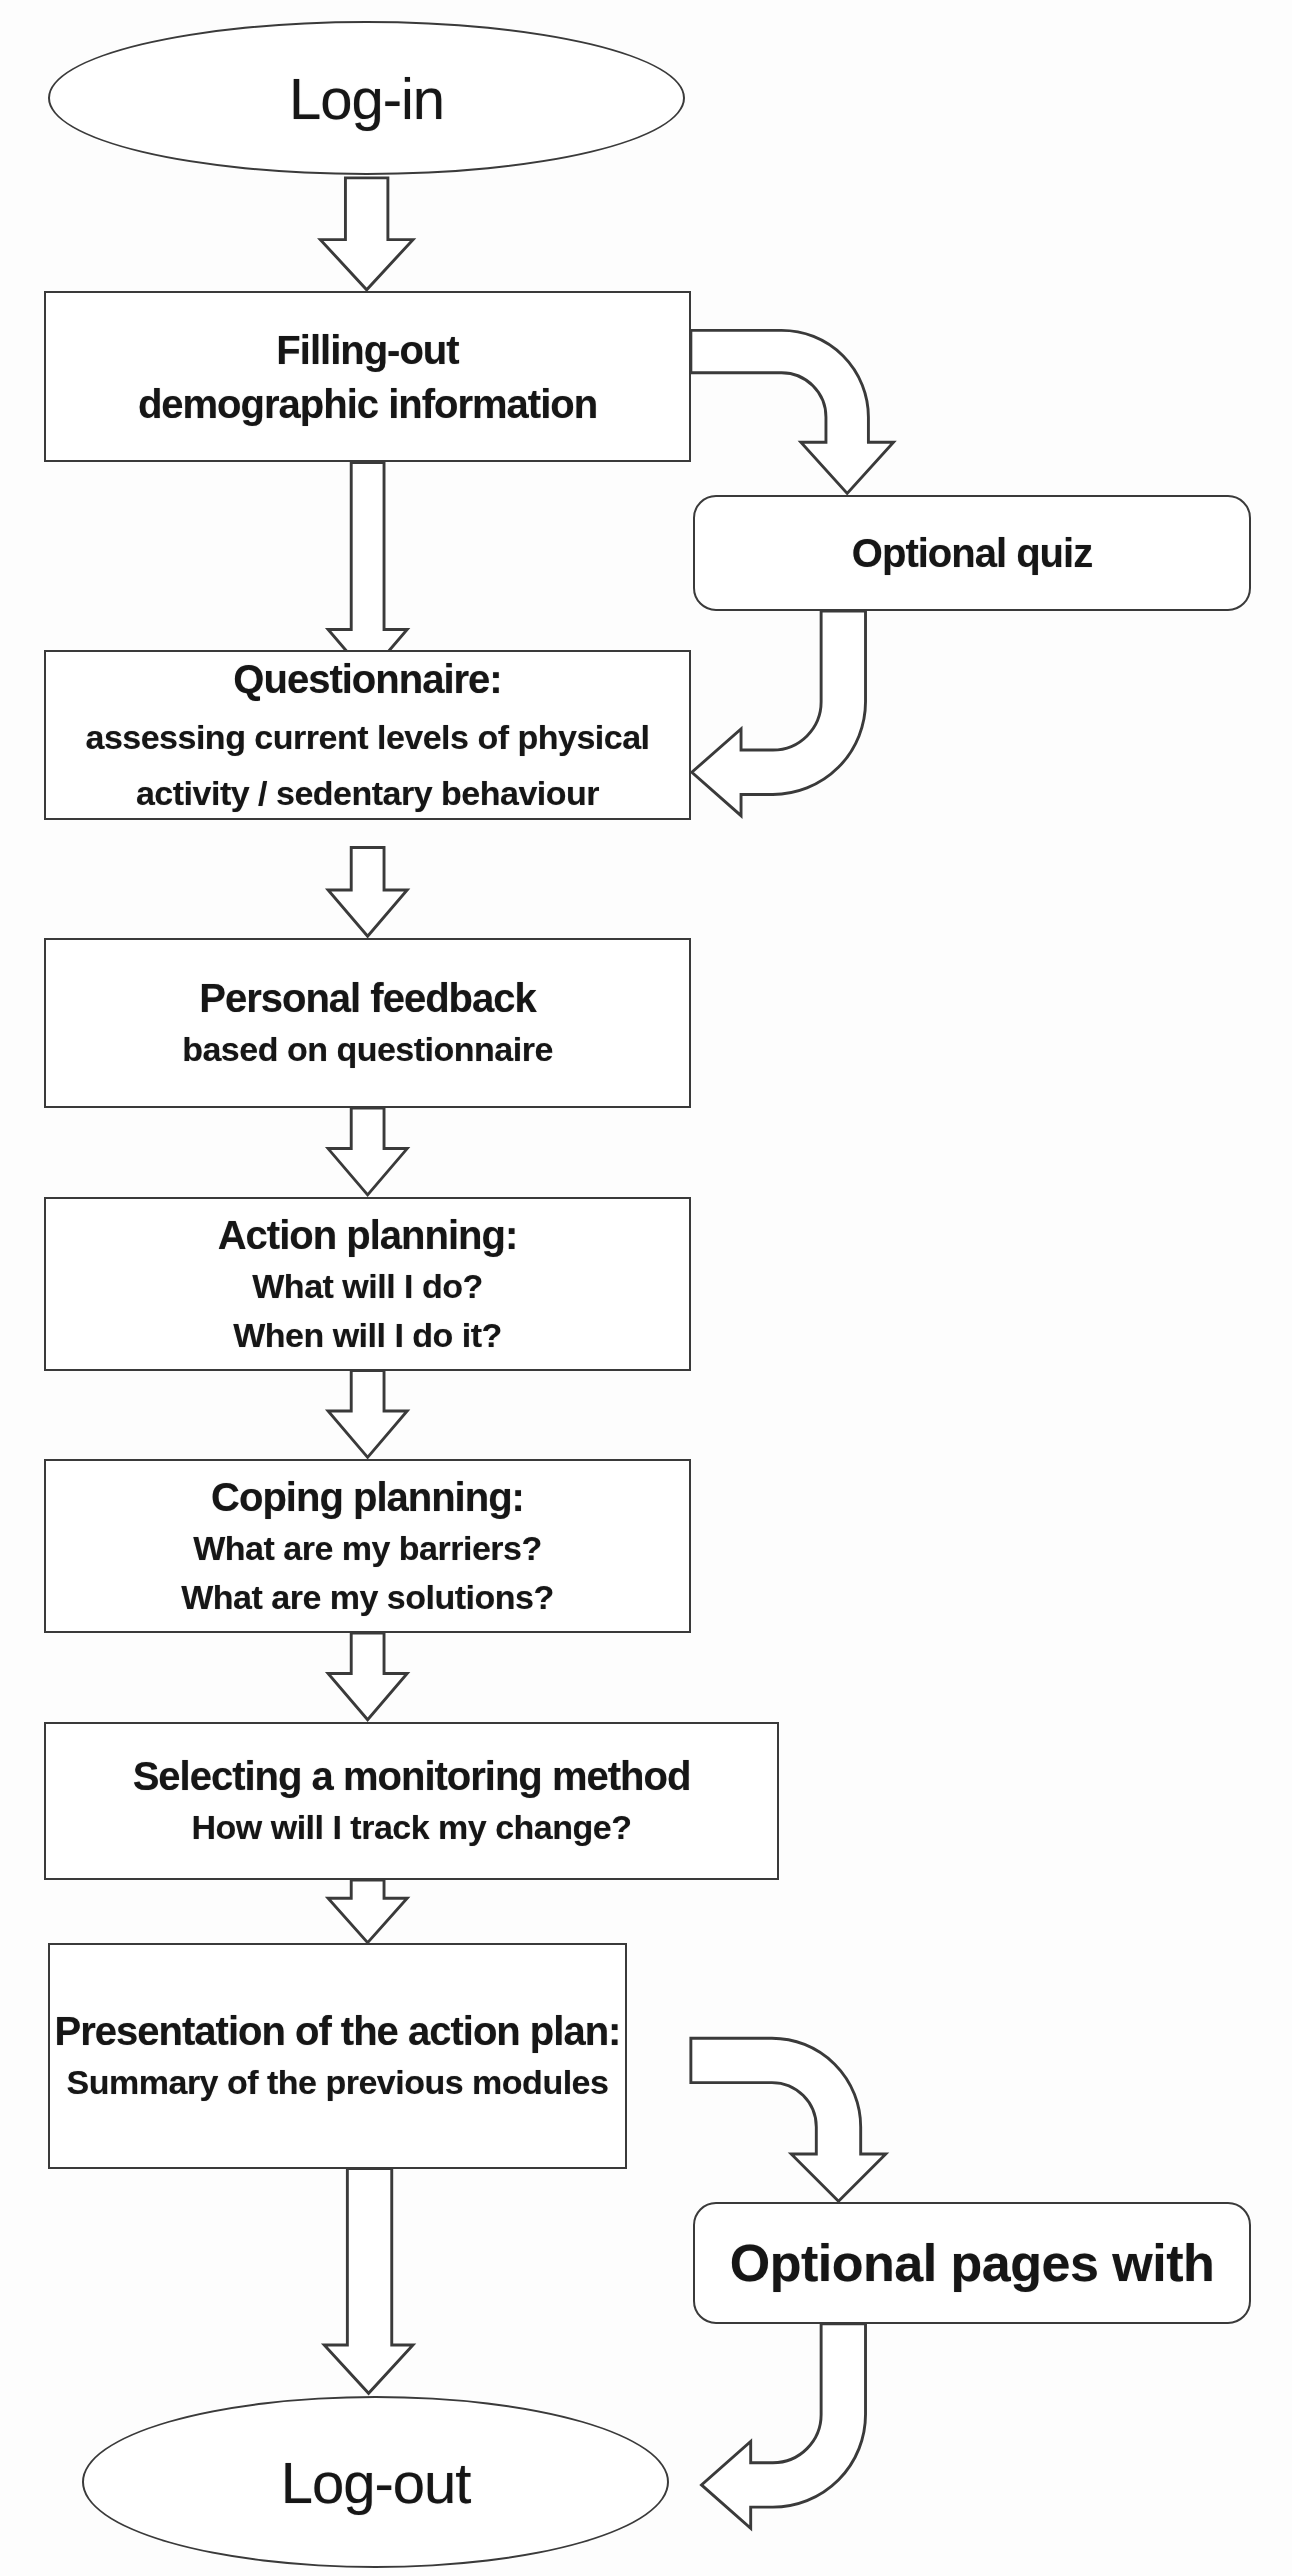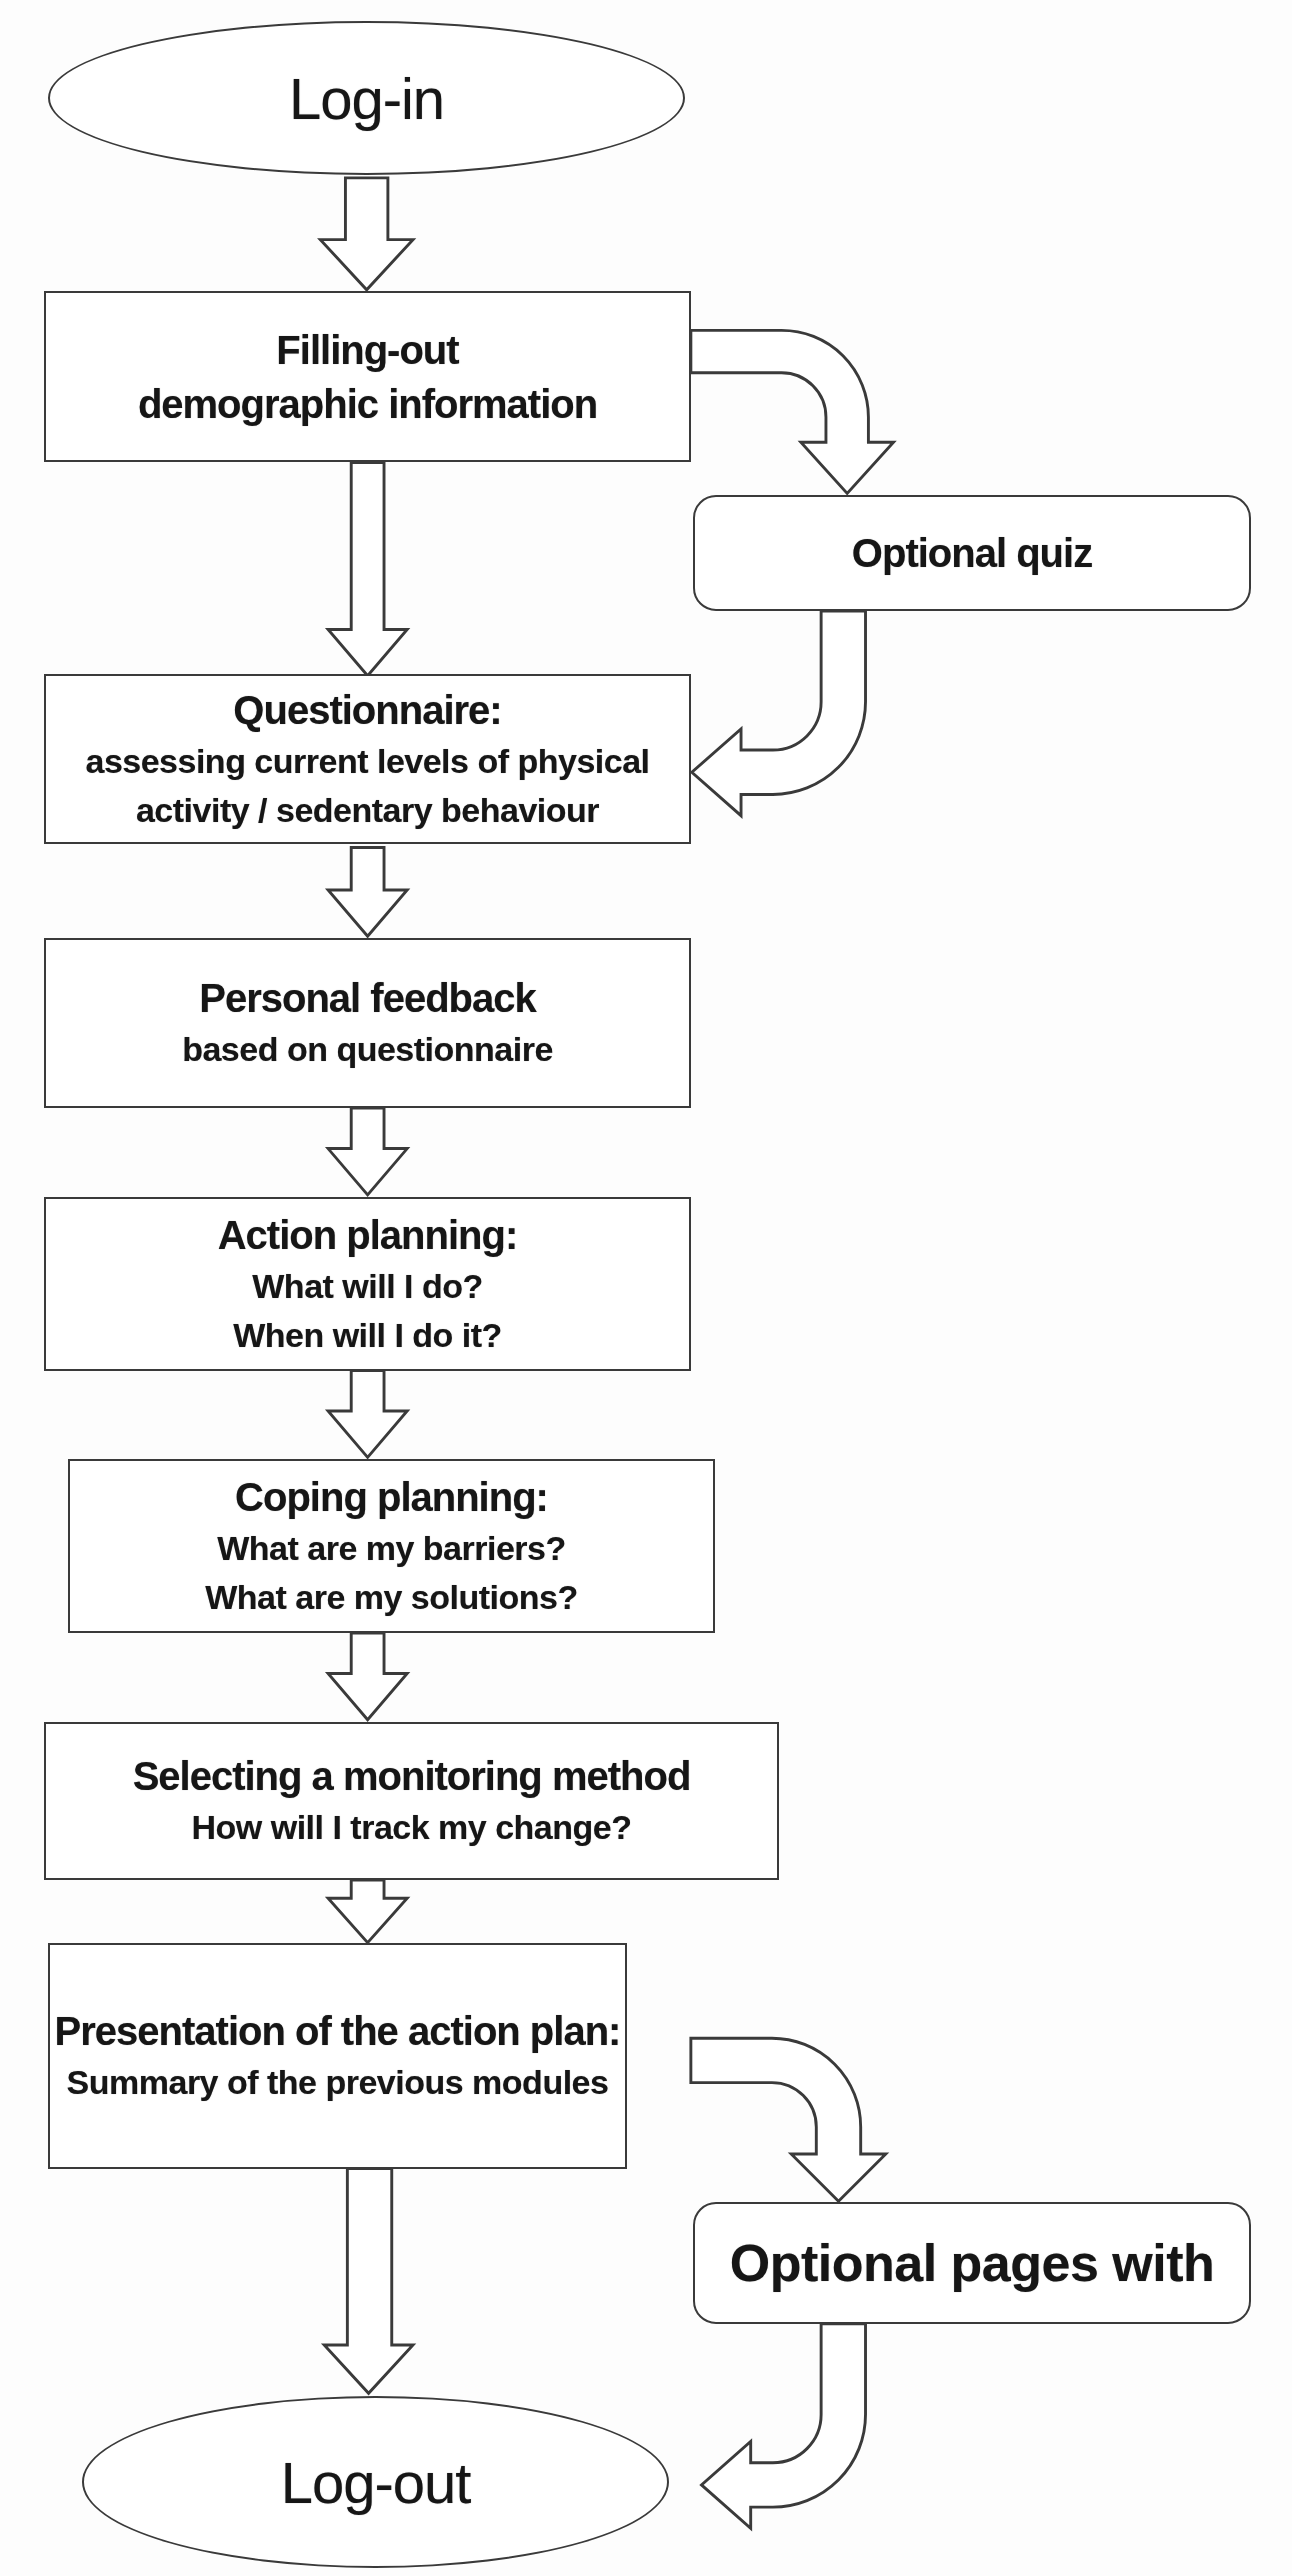--- a/index.html
+++ b/index.html
@@ -86,38 +86,38 @@
 
   <div class="node rounded" style="left:693px;top:495px;width:558px;height:116px;">
     <div class="t1">Optional quiz</div>
   </div>
 
   <div class="node rect" style="left:44px;top:291px;width:647px;height:171px;">
     <div class="t1">Filling-out</div>
     <div class="t1">demographic information</div>
   </div>
 
-  <div class="node rect" style="left:44px;top:674px;width:647px;height:170px;">
+  <div class="node rect" style="left:44px;top:650px;width:647px;height:170px;justify-content:space-between;">
     <div class="t1">Questionnaire:</div>
     <div class="t2">assessing current levels of physical</div>
     <div class="t2">activity / sedentary behaviour</div>
   </div>
 
   <div class="node rect" style="left:44px;top:1197px;width:647px;height:174px;">
     <div class="t1">Action planning:</div>
     <div class="t2">What will I do?</div>
     <div class="t2">When will I do it?</div>
   </div>
 
   <div class="node rect" style="left:44px;top:938px;width:647px;height:170px;">
     <div class="t1">Personal feedback</div>
     <div class="t2">based on questionnaire</div>
   </div>
 
-  <div class="node rect" style="left:44px;top:1459px;width:647px;height:174px;margin-left:24px;">
+  <div class="node rect" style="left:44px;top:1459px;width:647px;height:174px;">
     <div class="t1">Coping planning:</div>
     <div class="t2">What are my barriers?</div>
     <div class="t2">What are my solutions?</div>
   </div>
 
   <div class="node rect" style="left:44px;top:1722px;width:735px;height:158px;">
     <div class="t1">Selecting a monitoring method</div>
     <div class="t2">How will I track my change?</div>
   </div>
 

